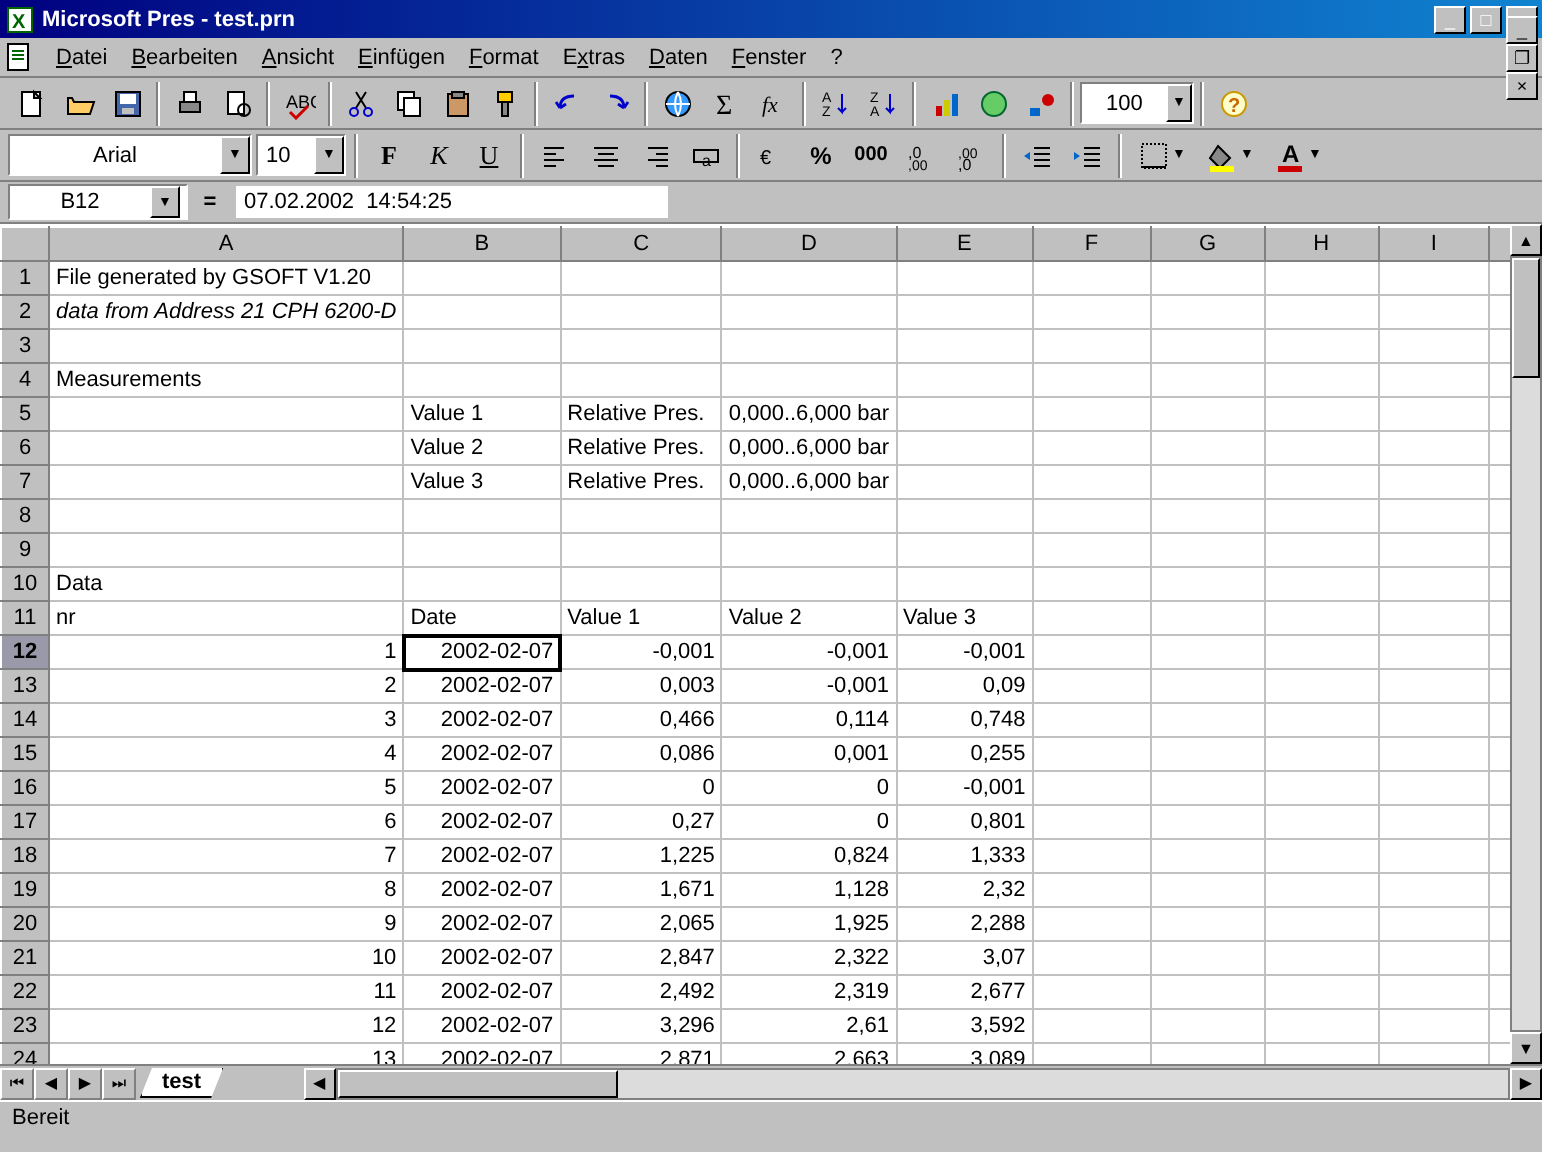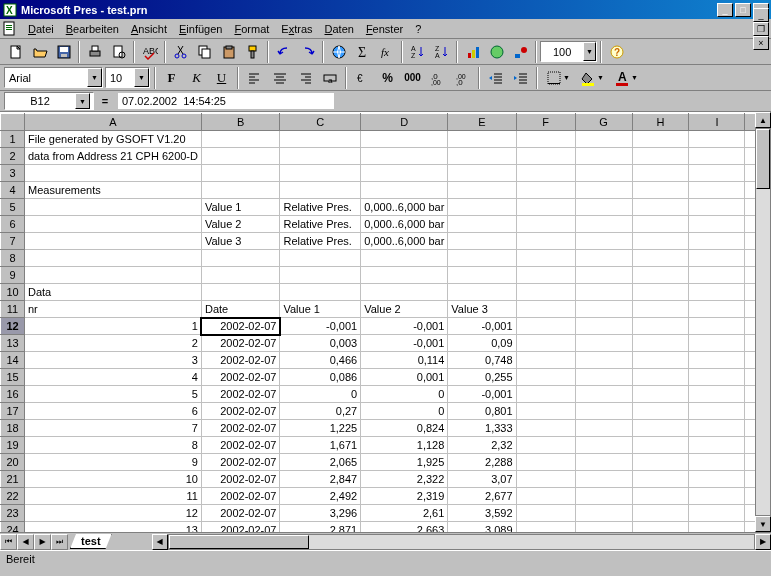--- a/index.html
+++ b/index.html
@@ -227,21 +227,21 @@
   <div class="tb-btn">
       <svg width="16" height="16">
         <circle cx="8" cy="8" r="6" fill="#ffc" stroke="#c90"></circle>
         <text x="5" y="12" font-size="10" font-weight="bold" fill="#c60">?</text>
       </svg>
     </div>
 </div>
 
 <div class="fmtbar">
   <div class="combo">
-    <input style="width: 82px;" value="Arial">
+    <input style="width: 105px; text-align: center;" value="Arial">
     <div class="dd">▼</div>
   </div>
   <div class="combo">
     <input style="width: 28px;" value="10">
     <div class="dd">▼</div>
   </div>
   <div class="tb-sep"></div>
   <div class="tb-btn">
       <b style="font-family:serif;font-size:13px">F</b>
     </div>
@@ -371,21 +371,21 @@
           <td class="col-D"></td>
           <td class="col-E"></td>
           <td class="col-F"></td>
           <td class="col-G"></td>
           <td class="col-H"></td>
           <td class="col-I"></td>
           <td style="border-right: none;"></td>
         </tr>
         <tr>
           <th class="rowhdr">2</th>
-          <td class="col-A txt" style="overflow: visible; position: relative;">data from Address 21 CPH 6200-D</td>
+          <td class="col-A txt" style="overflow: visible; position: relative; font-style: italic;">data from Address 21 CPH 6200-D</td>
           <td class="col-B"></td>
           <td class="col-C"></td>
           <td class="col-D"></td>
           <td class="col-E"></td>
           <td class="col-F"></td>
           <td class="col-G"></td>
           <td class="col-H"></td>
           <td class="col-I"></td>
           <td style="border-right: none;"></td>
         </tr>

